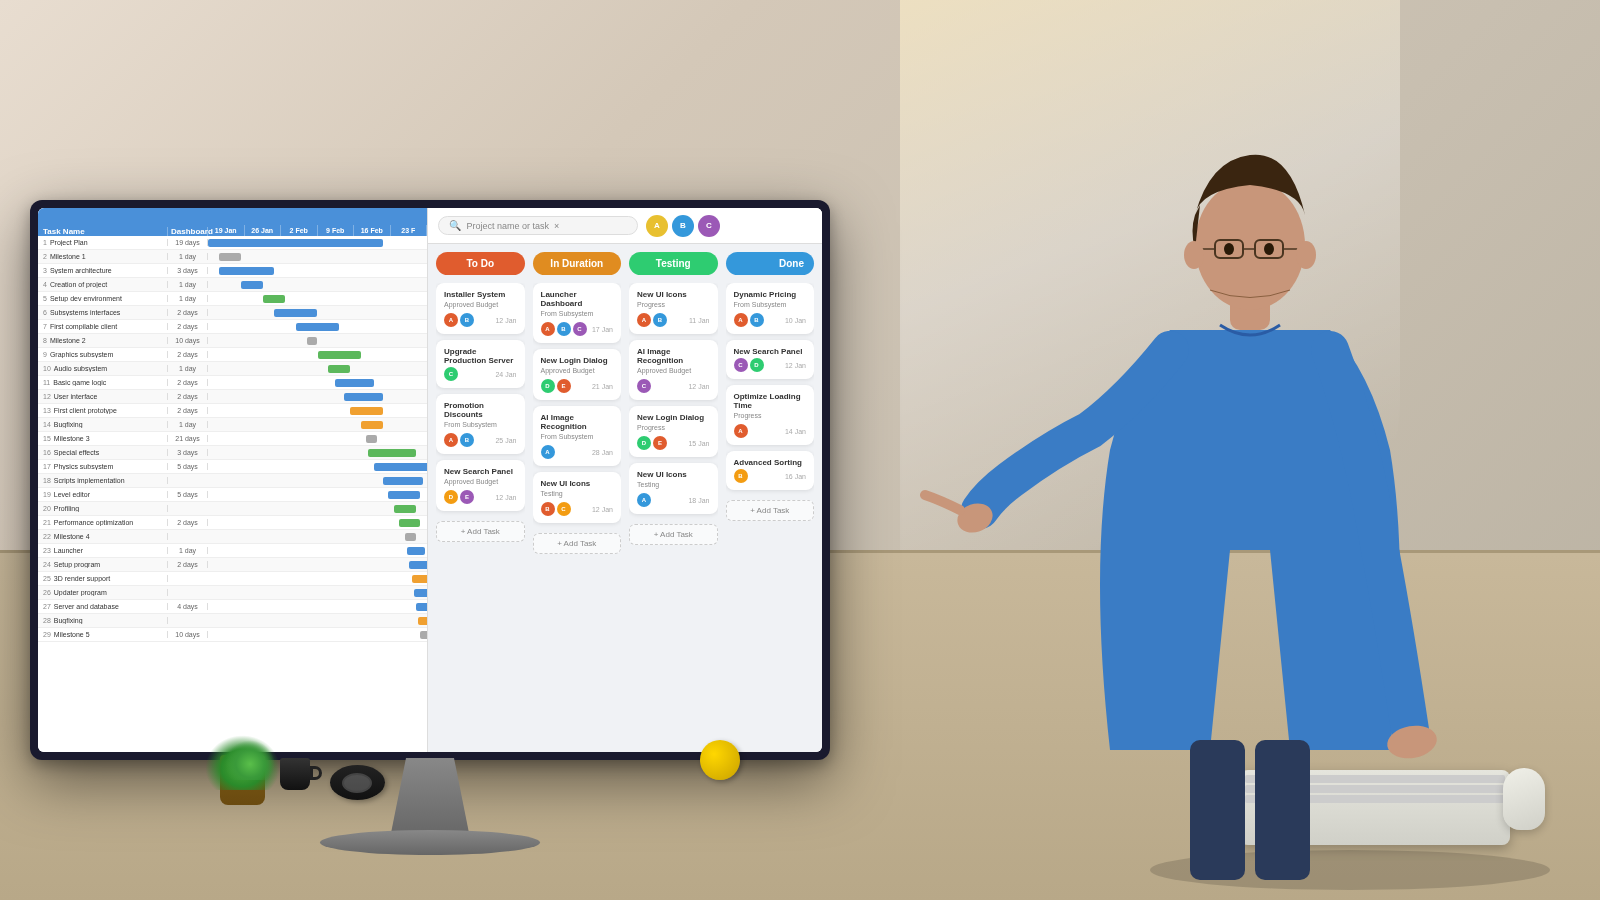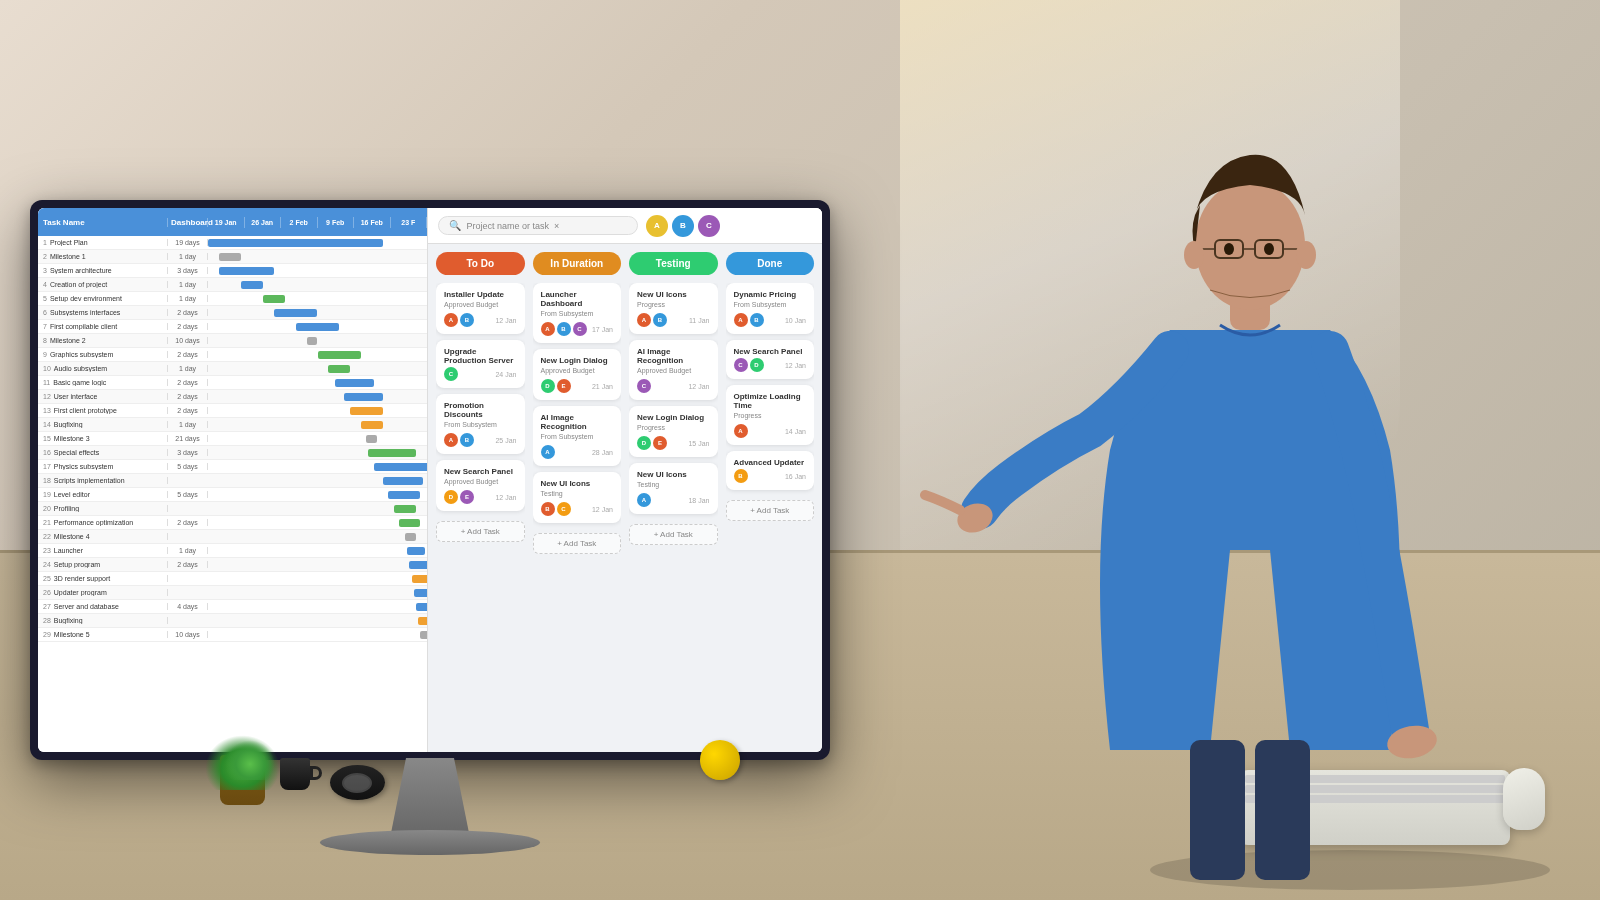--- a/index.html
+++ b/index.html
@@ -100,21 +100,21 @@
       background: white;
       border-right: 1px solid #ddd;
       overflow: hidden;
     }
 
     .gantt-header {
       background: #4a90d9;
       color: white;
       height: 28px;
       display: flex;
-      align-items: center;
+      align-items: flex-end;
       font-size: 8px;
       font-weight: bold;
     }
 
     .gantt-header-task {
       width: 130px;
       padding: 0 5px;
       border-right: 1px solid rgba(255,255,255,0.3);
     }
 
@@ -274,21 +274,21 @@
       font-size: 10px;
       font-weight: bold;
       color: white;
       margin-bottom: 8px;
       flex-shrink: 0;
     }
 
     .col-todo { background: #e05c2e; }
     .col-inprogress { background: #e08c20; }
     .col-testing { background: #2ecc71; }
-    .col-done { background: #3498db; }
+    .col-done { background: #3498db; text-align: right; }
 
     .column-cards {
       flex: 1;
       overflow-y: auto;
       display: flex;
       flex-direction: column;
       gap: 6px;
     }
 
     .column-cards::-webkit-scrollbar { width: 0; }
@@ -669,21 +669,21 @@
             <div class="avatar" style="background:#3498db;">B</div>
             <div class="avatar" style="background:#9b59b6;">C</div>
           </div>
         </div>
 
         <div class="kanban-columns" id="kanban-columns-container">
         <div class="kanban-column">
               <div class="column-header col-todo">To Do</div>
               <div class="column-cards">
                 <div class="kanban-card">
-        <div class="card-title">Installer Update</div>
+        <div class="card-title">Installer System</div>
         <div class="card-subtitle">Approved Budget</div>
         <div class="card-footer">
           <div class="card-avatars">
                       <div class="card-avatar" style="background:#e05c2e">A</div>
                       <div class="card-avatar" style="background:#3498db">B</div>
                     </div>
           <div class="card-date">12 Jan</div>
         </div>
       </div>
                 <div class="kanban-card">
@@ -848,21 +848,21 @@
         <div class="card-title">Optimize Loading Time</div>
         <div class="card-subtitle">Progress</div>
         <div class="card-footer">
           <div class="card-avatars">
                       <div class="card-avatar" style="background:#e05c2e">A</div>
                     </div>
           <div class="card-date">14 Jan</div>
         </div>
       </div>
                 <div class="kanban-card">
-        <div class="card-title">Advanced Updater</div>
+        <div class="card-title">Advanced Sorting</div>
 
         <div class="card-footer">
           <div class="card-avatars">
                       <div class="card-avatar" style="background:#f39c12">B</div>
                     </div>
           <div class="card-date">16 Jan</div>
         </div>
       </div>
                 <div class="add-task-btn">+ Add Task</div>
               </div>

